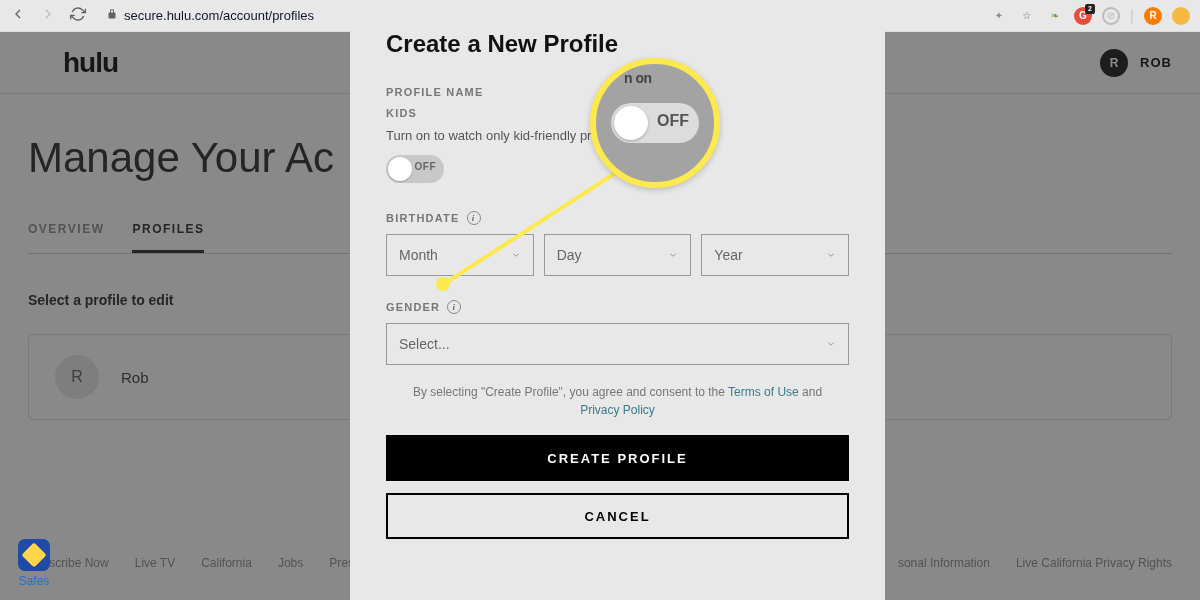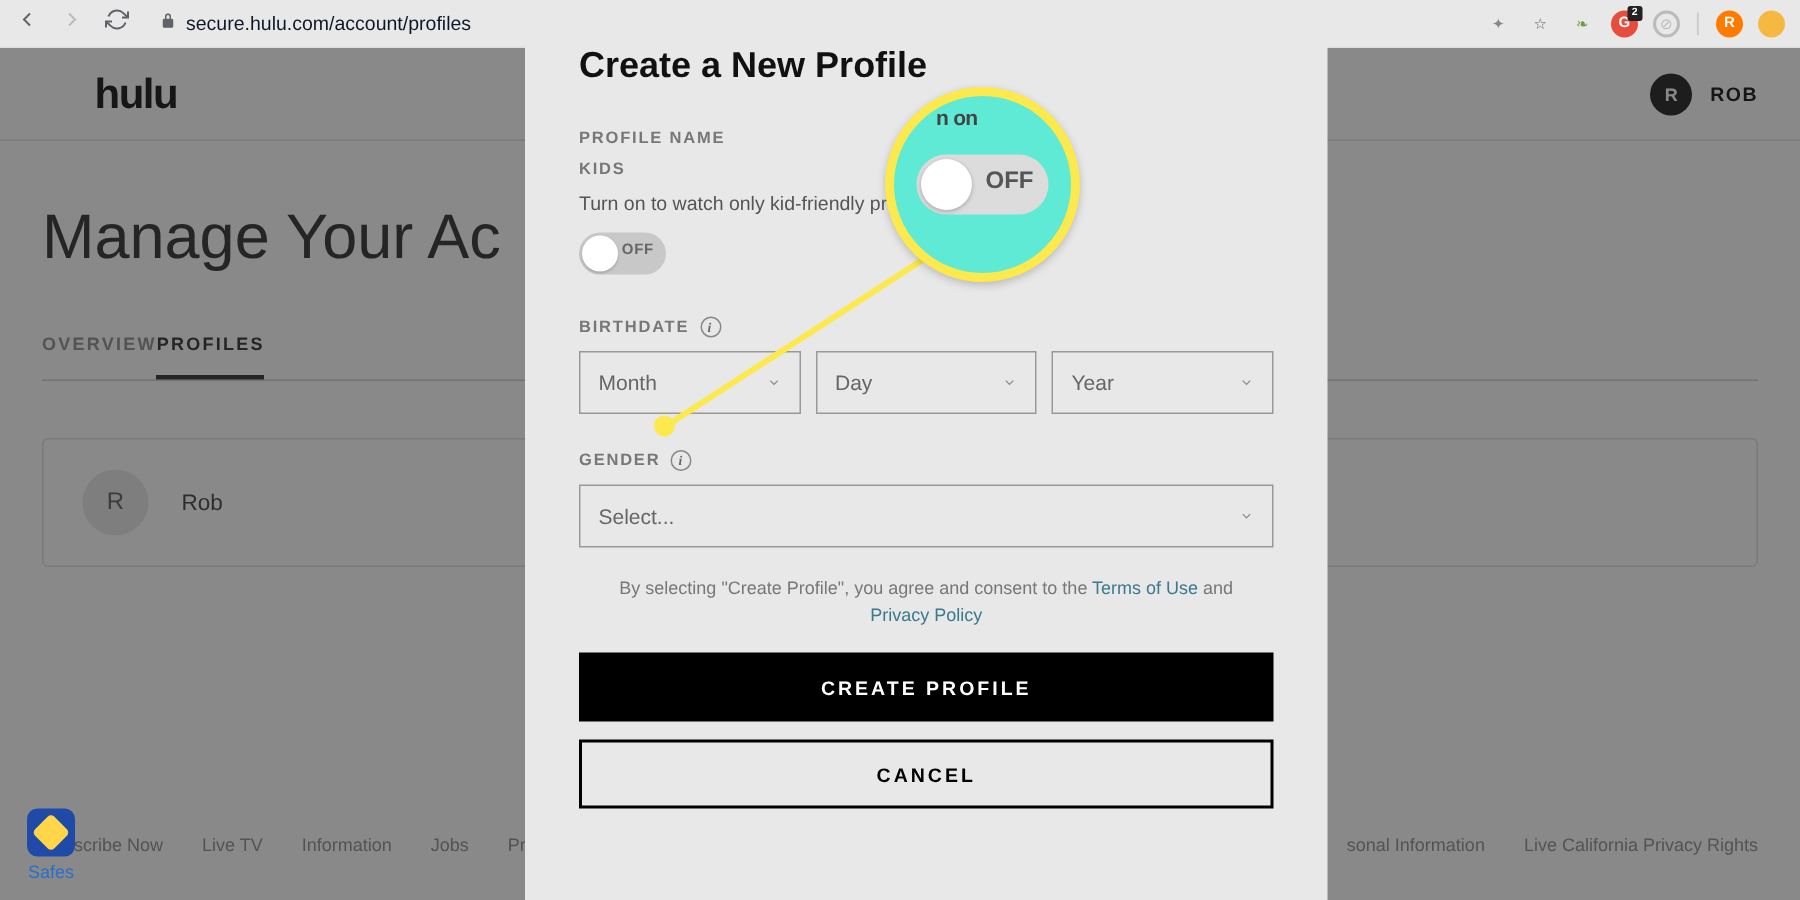--- a/index.html
+++ b/index.html
@@ -18,21 +18,21 @@
 
 .page { position: absolute; top: 32px; left: 0; right: 0; bottom: 0; background: #fff; }
 .page-header { height: 62px; display: flex; align-items: center; padding: 0 28px; justify-content: space-between; border-bottom: 1px solid #ddd; }
 .logo { font-size: 28px; font-weight: 900; letter-spacing: -1px; color: #000; margin-left: 35px; }
 .user-chip { display: flex; align-items: center; gap: 12px; }
 .avatar { width: 28px; height: 28px; border-radius: 50%; background: #111; color: #fff; display: flex; align-items: center; justify-content: center; font-size: 12px; font-weight: 700; }
 .user-name { font-size: 13px; font-weight: 700; letter-spacing: 1px; }
 
 .page-body { padding: 40px 28px; }
 .page-title { font-size: 42px; font-weight: 400; color: #222; margin-bottom: 40px; }
-.tabs { display: flex; border-bottom: 1px solid #ccc; margin-bottom: 38px; }
+.tabs { display: flex; gap: 28px; border-bottom: 1px solid #ccc; margin-bottom: 38px; }
 .tab { font-size: 12px; font-weight: 700; letter-spacing: 1.5px; color: #888; padding-bottom: 14px; }
 .tab.active { color: #222; border-bottom: 3px solid #222; }
 
 .section-label { font-size: 14px; font-weight: 700; color: #222; margin-bottom: 26px; }
 .profile-card { border: 1px solid #ddd; border-radius: 4px; padding: 20px 26px; display: flex; align-items: center; gap: 22px; width: 100%; }
 .profile-avatar { width: 44px; height: 44px; border-radius: 50%; background: #e6e6e6; display: flex; align-items: center; justify-content: center; font-size: 16px; color: #555; }
 .profile-name { font-size: 15px; color: #333; }
 
 .footer-links { position: absolute; bottom: 30px; left: 28px; right: 28px; display: flex; gap: 26px; flex-wrap: wrap; font-size: 12px; color: #888; }
 
@@ -57,21 +57,21 @@
 
 .consent { font-size: 12px; color: #777; text-align: center; margin: 18px 20px 16px; line-height: 1.5; }
 .consent a { color: #3a7a8c; text-decoration: none; }
 
 .btn { width: 100%; height: 46px; display: flex; align-items: center; justify-content: center; font-size: 13px; font-weight: 700; letter-spacing: 2px; margin-bottom: 12px; cursor: pointer; }
 .btn-primary { background: #000; color: #fff; border: none; }
 .btn-secondary { background: transparent; color: #000; border: 2px solid #000; }
 
 
 .callout-line { position: absolute; pointer-events: none; }
-.callout-circle { position: absolute; top: 58px; left: 590px; width: 130px; height: 130px; border-radius: 50%; background: #5eead4; border: 6px solid #fbe94e; box-shadow: 0 2px 6px rgba(0,0,0,0.2); display: flex; align-items: center; justify-content: center; pointer-events: none; }
+.callout-circle { position: absolute; top: 58px; left: 590px; width: 130px; height: 130px; border-radius: 50%; background: #a3a3a3; border: 6px solid #fbe94e; box-shadow: 0 2px 6px rgba(0,0,0,0.2); display: flex; align-items: center; justify-content: center; pointer-events: none; }
 .callout-toggle { width: 88px; height: 40px; background: #dcdcdc; border-radius: 20px; position: relative; }
 .callout-knob { width: 34px; height: 34px; background: #fff; border-radius: 50%; position: absolute; top: 3px; left: 3px; box-shadow: 0 1px 3px rgba(0,0,0,0.25); }
 .callout-text { position: absolute; right: 10px; top: 9px; font-size: 16px; font-weight: 800; color: #555; }
 .callout-top-text { position: absolute; top: 6px; left: 28px; font-size: 14px; font-weight: 800; color: #444; letter-spacing: -0.5px; }
 .yellow-dot { position: absolute; width: 14px; height: 14px; background: #fbe94e; border-radius: 50%; top: 277px; left: 436px; }
 
 
 .safes-badge { position: absolute; left: 18px; bottom: 12px; text-align: center; }
 .safes-icon { width: 32px; height: 32px; background: #1f4aa8; border-radius: 7px; display: flex; align-items: center; justify-content: center; margin: 0 auto 3px; }
 .safes-diamond { width: 18px; height: 18px; background: #ffd54a; transform: rotate(45deg); border-radius: 3px; }
@@ -118,29 +118,30 @@
       <div class="avatar">R</div>
       <div class="user-name">ROB</div>
     </div>
   </div>
   <div class="page-body">
     <h1 class="page-title">Manage Your Ac</h1>
     <div class="tabs">
       <div class="tab">OVERVIEW</div>
       <div class="tab active">PROFILES</div>
     </div>
+    <div class="section-label">Select a profile to edit</div>
     <div class="profile-card">
       <div class="profile-avatar">R</div>
       <div class="profile-name">Rob</div>
     </div>
   </div>
   <div class="footer-links">
     <span>Subscribe Now</span>
     <span>Live TV</span>
-    <span>Information</span>
+    <span>California</span>
     <span>Jobs</span>
     <span>Press</span>
     <span style="margin-left:auto">sonal Information</span>
     <span>Live California Privacy Rights</span>
   </div>
 </div>
 
 <div class="overlay"></div>
 
 <div class="modal">

